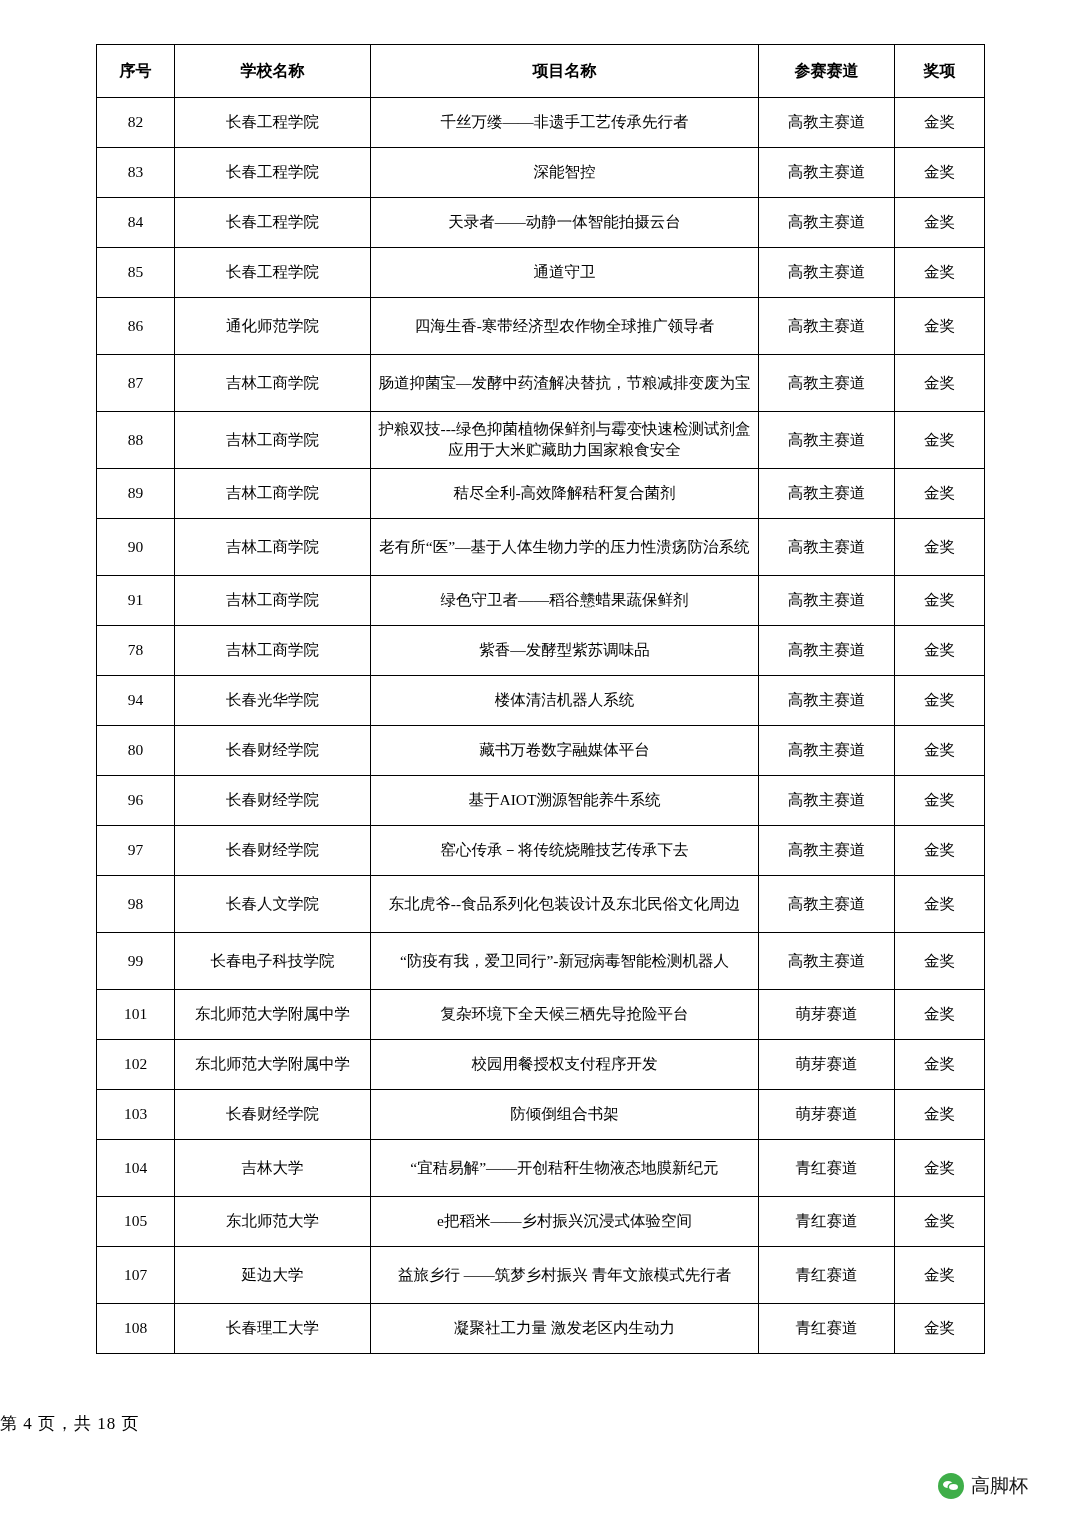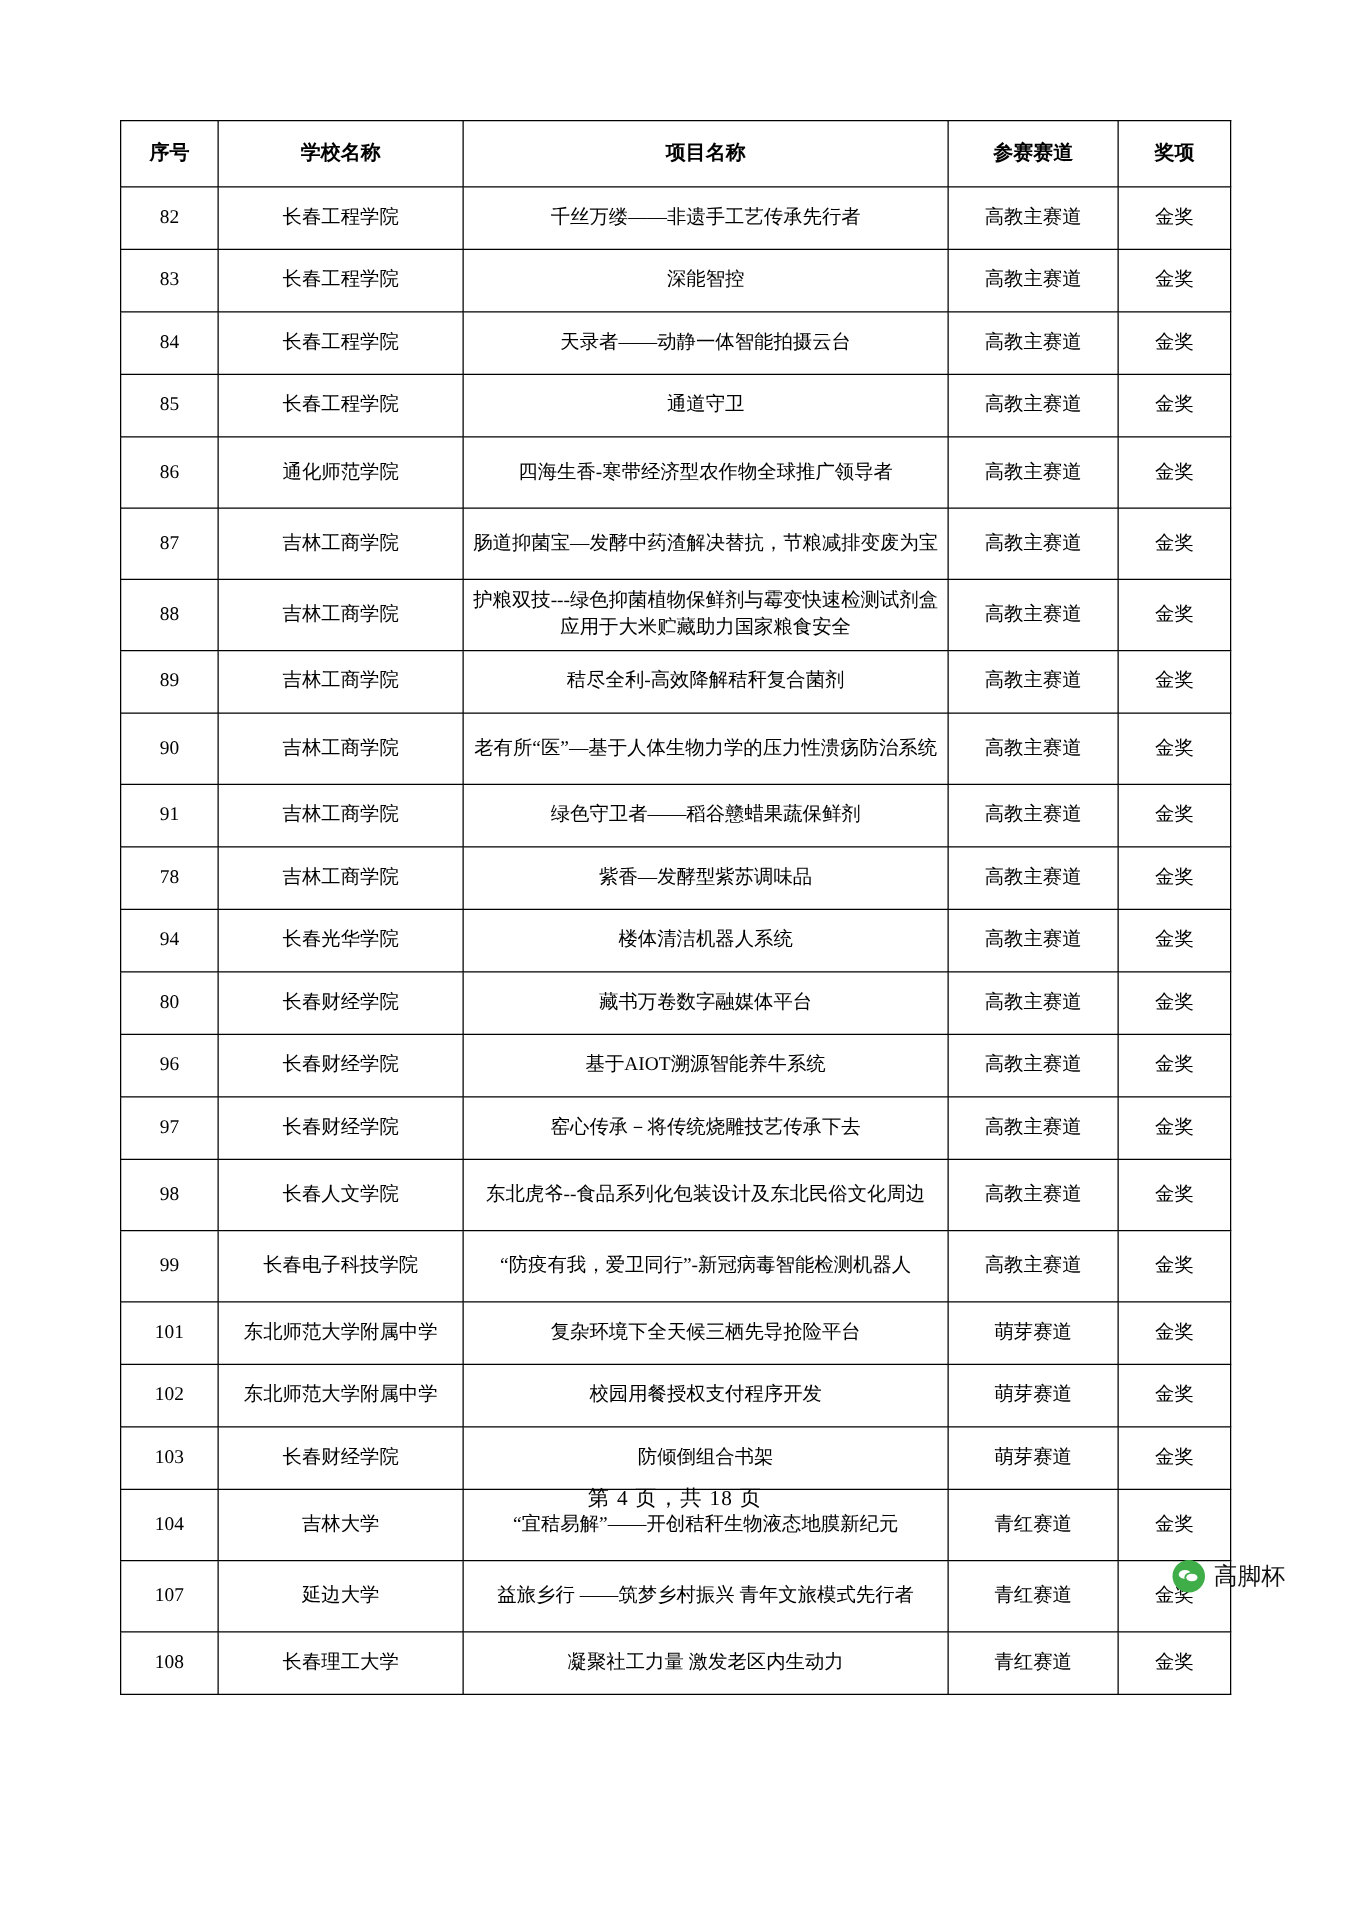--- a/index.html
+++ b/index.html
@@ -10,24 +10,24 @@
   body {
     width: 1080px;
     height: 1527px;
     font-family: "Liberation Serif", "DejaVu Serif", serif;
     color: #000000;
     position: relative;
     overflow: hidden;
   }
   .page {
     width: 1080px;
-    height: 1302px;
+    height: 1527px;
     position: relative;
     box-sizing: border-box;
-    padding: 96px 96px 0 96px;
+    padding: 44px 96px 0 96px;
   }
   table.award-table {
     border-collapse: collapse;
     width: 888px;
     table-layout: fixed;
     margin: 0 auto;
   }
   table.award-table td, table.award-table th {
     border: 1px solid #000000;
     text-align: center;
@@ -53,21 +53,20 @@
     padding-right: 6px;
   }
   tr.row-1line td { height: 41px; }
   tr.row-2line td { height: 48px; }
 
   .footer {
     position: absolute;
     left: 0;
     right: 0;
     bottom: 92px;
-    text-align: center;
     font-size: 17px;
     letter-spacing: 1px;
     font-family: "Liberation Serif", "DejaVu Serif", serif;
   }
   .watermark {
     position: absolute;
     right: 52px;
     bottom: 28px;
     display: flex;
     align-items: flex-end;
@@ -271,20 +270,27 @@
           <td>萌芽赛道</td>
           <td>金奖</td>
         </tr>
         <tr class="row-2line">
           <td>104</td>
           <td>吉林大学</td>
           <td class="c-project-cell">“宜秸易解”——开创秸秆生物液态地膜新纪元</td>
           <td>青红赛道</td>
           <td>金奖</td>
         </tr>
+        <tr class="row-1line">
+          <td>105</td>
+          <td>东北师范大学</td>
+          <td class="c-project-cell">e把稻米——乡村振兴沉浸式体验空间</td>
+          <td>青红赛道</td>
+          <td>金奖</td>
+        </tr>
         <tr class="row-2line">
           <td>107</td>
           <td>延边大学</td>
           <td class="c-project-cell">益旅乡行 ——筑梦乡村振兴 青年文旅模式先行者</td>
           <td>青红赛道</td>
           <td>金奖</td>
         </tr>
         <tr class="row-1line">
           <td>108</td>
           <td>长春理工大学</td>

